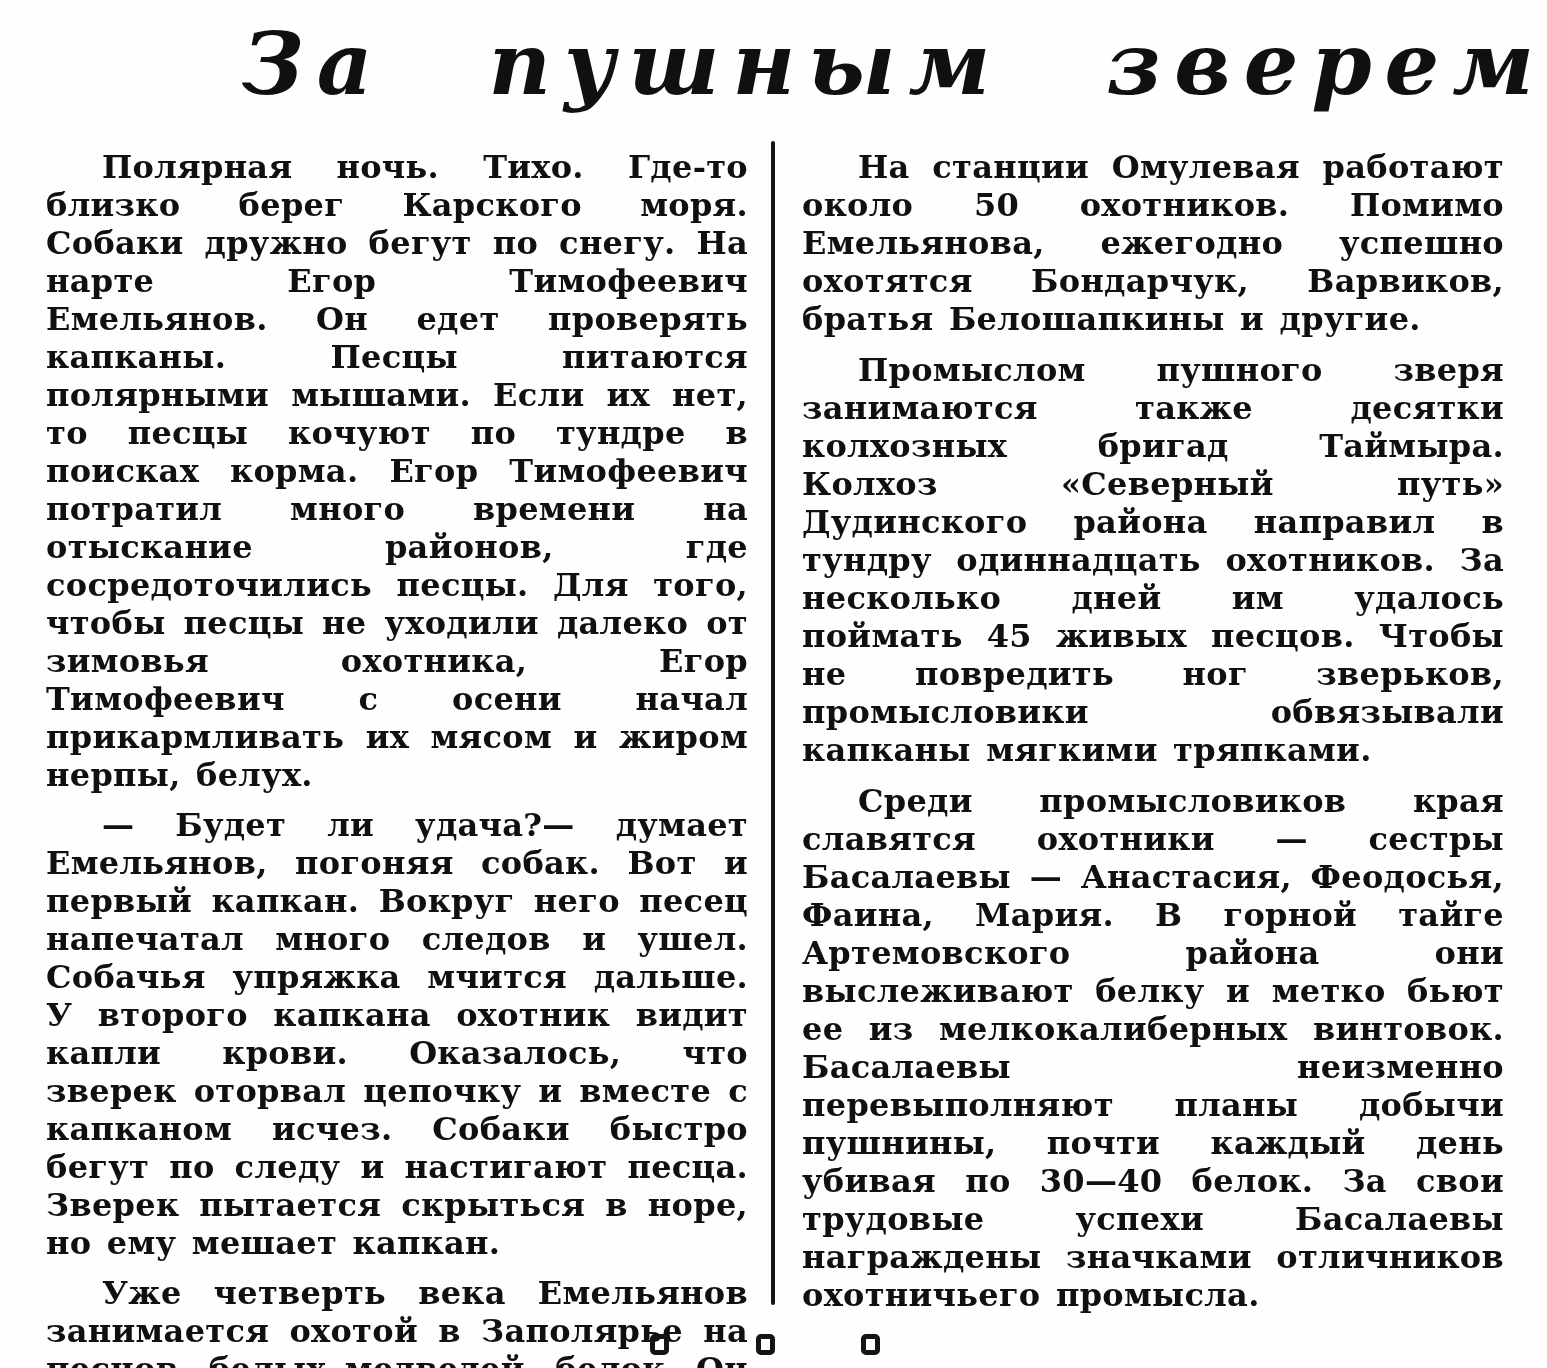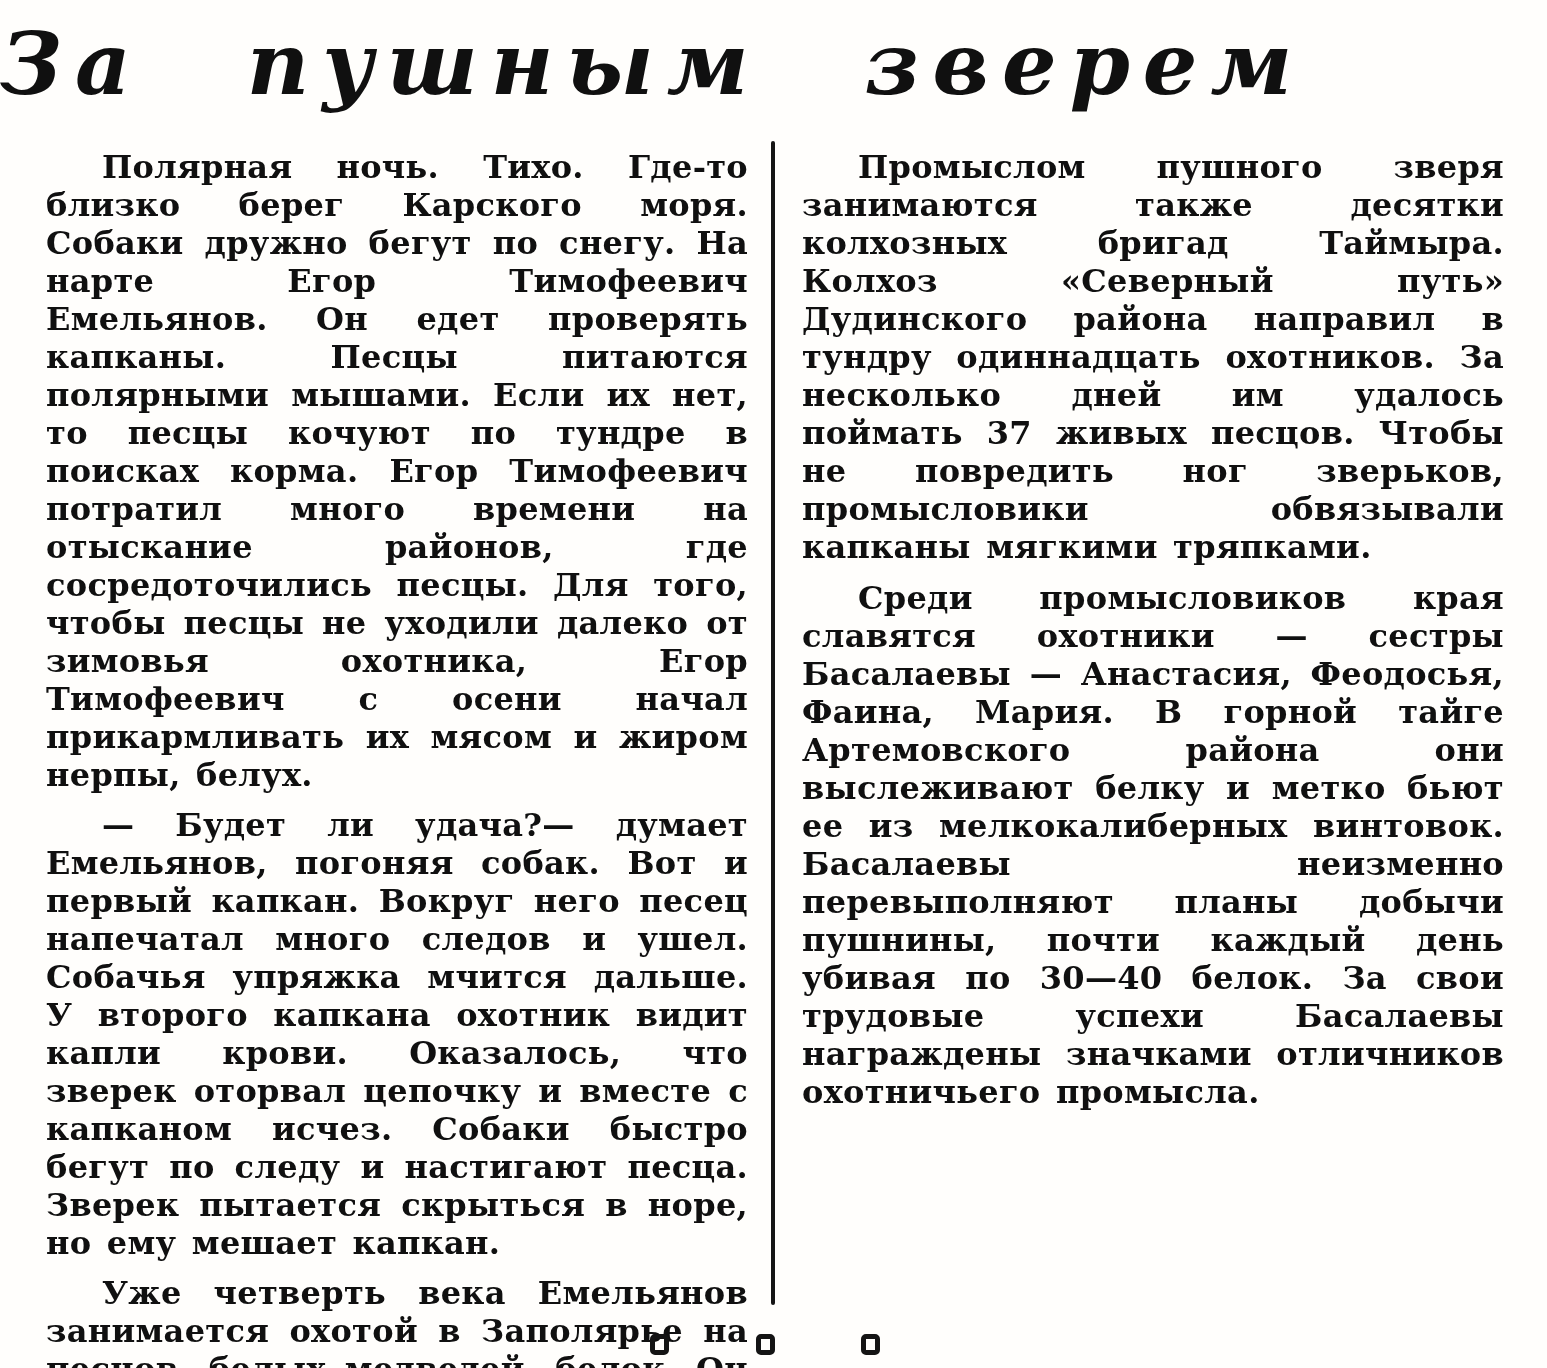--- a/index.html
+++ b/index.html
@@ -15,21 +15,21 @@
     overflow: hidden;
     font-family: "DejaVu Serif", serif;
     color: #101010;
   }
   .headline {
     position: absolute;
     top: 14px;
     left: 0;
     width: 100%;
     margin: 0;
-    text-align: left;
+    text-align: right;
     font-size: 86px;
     line-height: 100px;
     font-weight: bold;
     font-style: italic;
     letter-spacing: 13px;
     word-spacing: 60px;
     white-space: nowrap;
   }
   .column {
     position: absolute;
@@ -85,21 +85,22 @@
 
   <div class="column column-left">
     <p>Полярная ночь. Тихо. Где-то близко берег Карского моря. Собаки дружно бегут по снегу. На нарте Егор Тимофеевич Емельянов. Он едет проверять капканы. Песцы питаются полярными мышами. Если их нет, то песцы кочуют по тундре в поисках корма. Егор Тимофеевич потратил много времени на отыскание районов, где сосредоточились песцы. Для того, чтобы песцы не уходили далеко от зимовья охотника, Егор Тимофеевич с осени начал прикармливать их мясом и жиром нерпы, белух.</p>
     <p>— Будет ли удача?— думает Емельянов, погоняя собак. Вот и первый капкан. Вокруг него песец напечатал много следов и ушел. Собачья упряжка мчится дальше. У второго капкана охотник видит капли крови. Оказалось, что зверек оторвал цепочку и вместе с капканом исчез. Собаки быстро бегут по следу и настигают песца. Зверек пытается скрыться в норе, но ему мешает капкан.</p>
     <p>Уже четверть века Емельянов занимается охотой в Заполярье на песцов, белых медведей, белок. Он работает от промыслово-охотничьей станции Омулевая.</p>
   </div>
 
   <div class="divider"></div>
 
   <div class="column column-right">
-    <p>Промыслом пушного зверя занимаются также десятки колхозных бригад Таймыра. Колхоз «Северный путь» Дудинского района направил в тундру одиннадцать охотников. За несколько дней им удалось поймать 37 живых песцов. Чтобы не повредить ног зверьков, промысловики обвязывали капканы мягкими тряпками.</p>
+    <p>На станции Омулевая работают около 50 охотников. Помимо Емельянова, ежегодно успешно охотятся Бондарчук, Варвиков, братья Белошапкины и другие.</p>
+    <p>Промыслом пушного зверя занимаются также десятки колхозных бригад Таймыра. Колхоз «Северный путь» Дудинского района направил в тундру одиннадцать охотников. За несколько дней им удалось поймать 45 живых песцов. Чтобы не повредить ног зверьков, промысловики обвязывали капканы мягкими тряпками.</p>
     <p>Среди промысловиков края славятся охотники — сестры Басалаевы — Анастасия, Феодосья, Фаина, Мария. В горной тайге Артемовского района они выслеживают белку и метко бьют ее из мелкокалиберных винтовок. Басалаевы неизменно перевыполняют планы добычи пушнины, почти каждый день убивая по 30—40 белок. За свои трудовые успехи Басалаевы награждены значками отличников охотничьего промысла.</p>
 
   </div>
 
   <div class="ornament-row">
     <span class="ornament-square"></span>
     <span class="ornament-square"></span>
     <span class="ornament-square"></span>
   </div>
 

